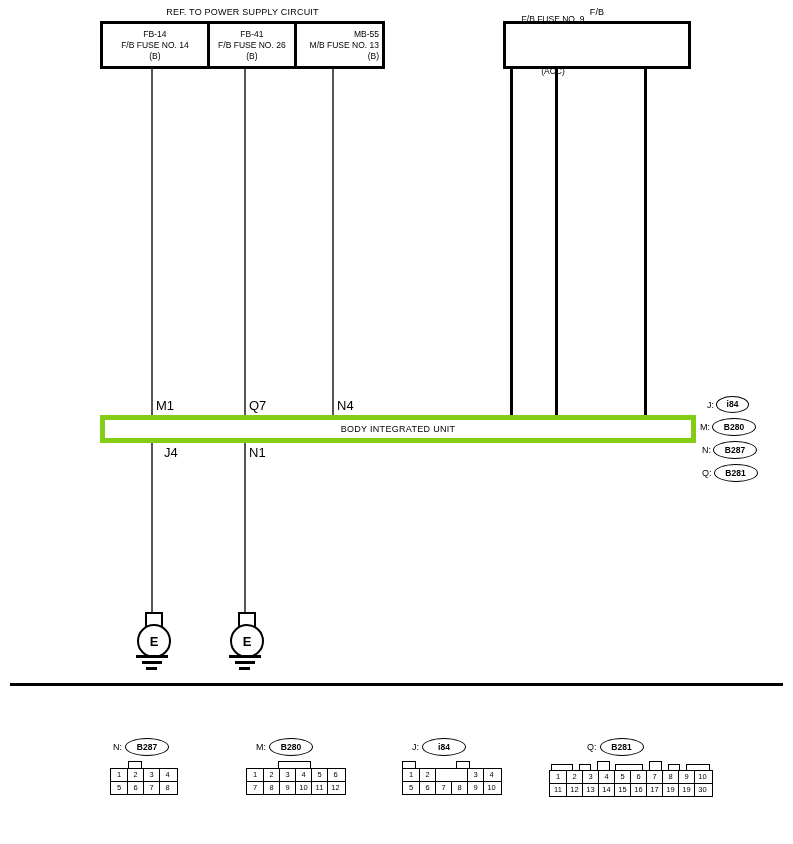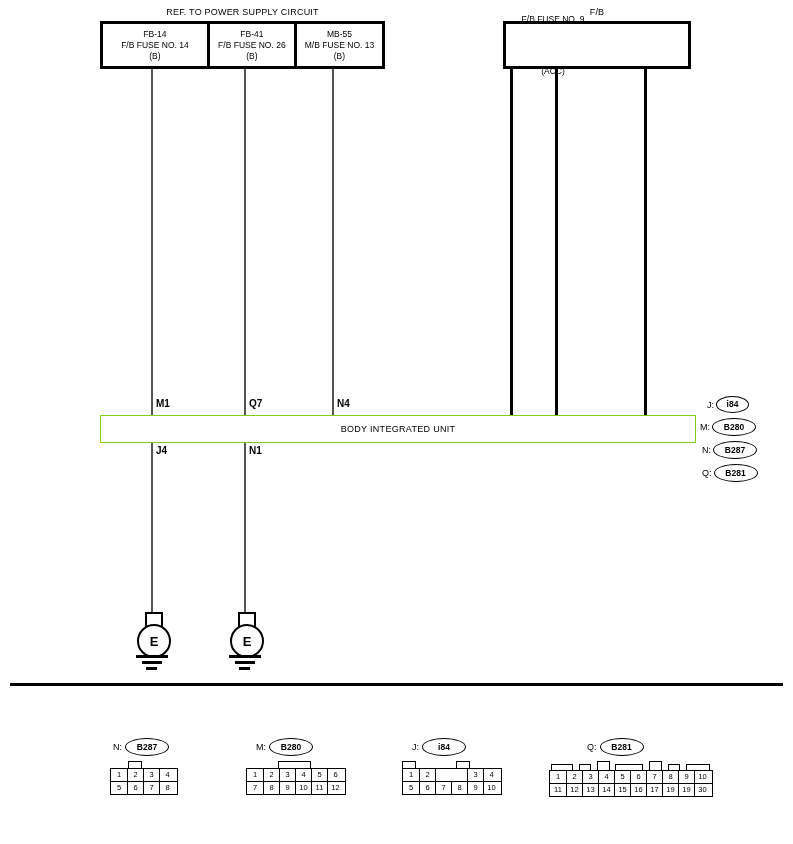--- a/index.html
+++ b/index.html
@@ -56,29 +56,28 @@
   .wire-v {
     position: absolute;
     width: 2px;
     background: #555;
   }
   .wire-v.thick { width: 3px; background: #000; }
 
   
   .pin-label {
     position: absolute;
-    font-size: 10px;
-    white-space: nowrap;
-    font-weight: bold;
+    font-size: 13px;
+    white-space: nowrap;
   }
 
   
   .biu {
     position: absolute;
-    border: 1px solid #84cc16;
+    border: 5px solid #84cc16;
     background: #fff;
     box-sizing: border-box;
     display: flex;
     align-items: center;
     justify-content: center;
     font-size: 9px;
     letter-spacing: .3px;
     white-space: nowrap;
   }
 
@@ -206,21 +205,21 @@
     <div class="fuse-cell" style="width:105px;">
       <span>FB-14</span>
       <span>F/B FUSE NO. 14</span>
       <span>(B)</span>
     </div>
     <div class="fuse-cell" style="width:88px;">
       <span>FB-41</span>
       <span>F/B FUSE NO. 26</span>
       <span>(B)</span>
     </div>
-    <div class="fuse-cell" style="width:89px;">
+    <div class="fuse-cell" style="width:89px;align-items:flex-end;">
       <span>MB-55</span>
       <span>M/B FUSE NO. 13</span>
       <span>(B)</span>
     </div>
   </div>
 
   <div class="fuse-block" style="left:503px; top:21px; width:188px; height:48px;">
     <div class="fuse-cell" style="width:94px;gap:41px;">
       <span>F/B FUSE NO. 9</span>
       <span>(ACC)</span>
@@ -236,21 +235,21 @@
   <div class="wire-v thick" style="left:644px; top:69px; height:348px;"></div>
 
   <div class="pin-label" style="left:156px; top:398px;">M1</div>
   <div class="pin-label" style="left:249px; top:398px;">Q7</div>
   <div class="pin-label" style="left:337px; top:398px;">N4</div>
 
   <div class="biu" style="left:100px; top:415px; width:596px; height:28px;">
     <span>BODY INTEGRATED UNIT</span>
   </div>
 
-  <div class="pin-label" style="left:156px; top:445px;">J4</div>
+  <div class="pin-label" style="left:164px; top:445px;">J4</div>
   <div class="pin-label" style="left:249px; top:445px;">N1</div>
 
   <div class="wire-v" style="left:151px; top:443px; height:170px;"></div>
   <div class="wire-v" style="left:244px; top:443px; height:170px;"></div>
 
   <div class="gnd" style="left:136px; top:612px; width:32px; height:60px;">
     <div class="sq"></div>
     <div class="circ">E</div>
     <div class="b1"></div>
     <div class="b2"></div>

